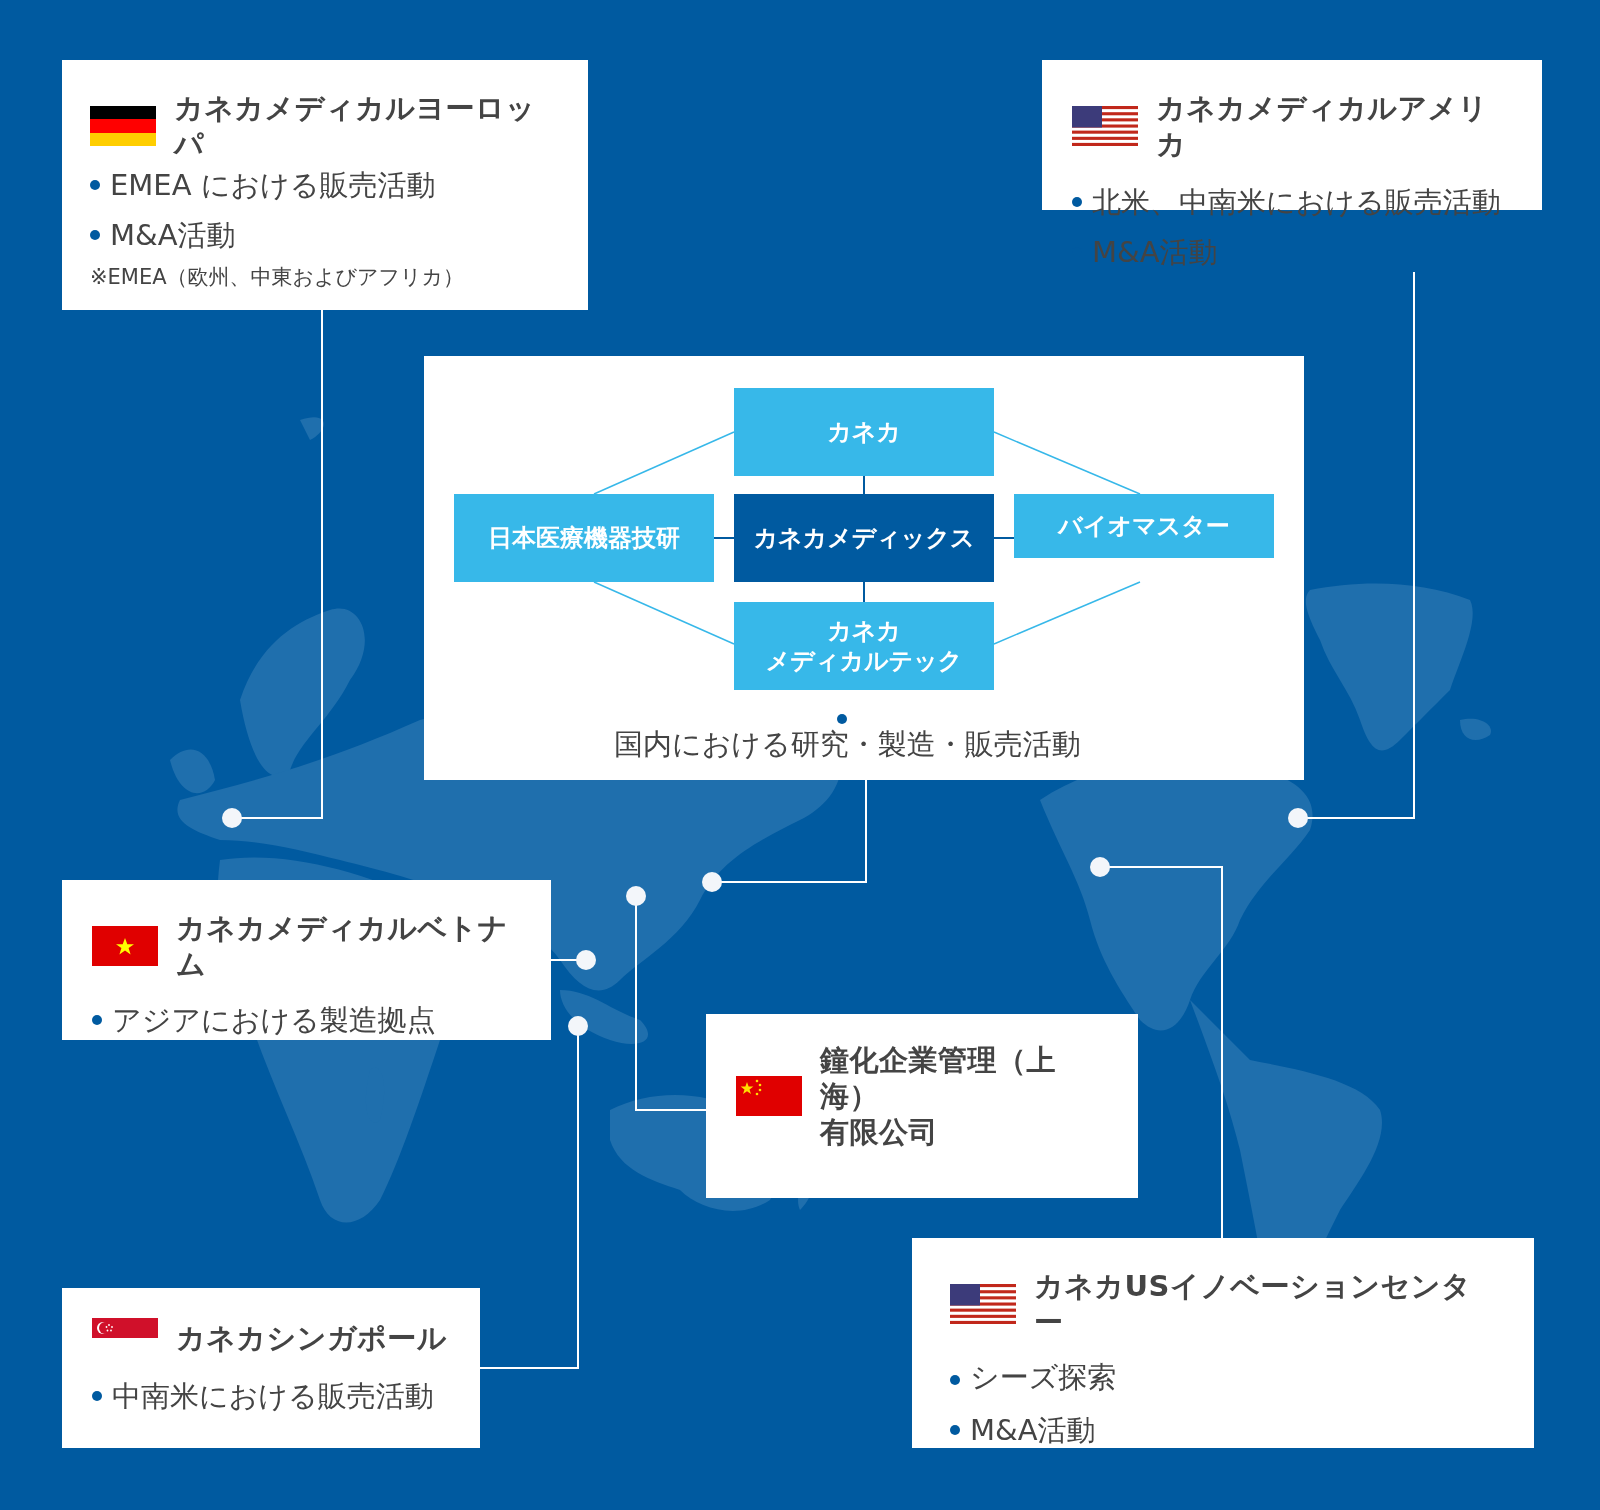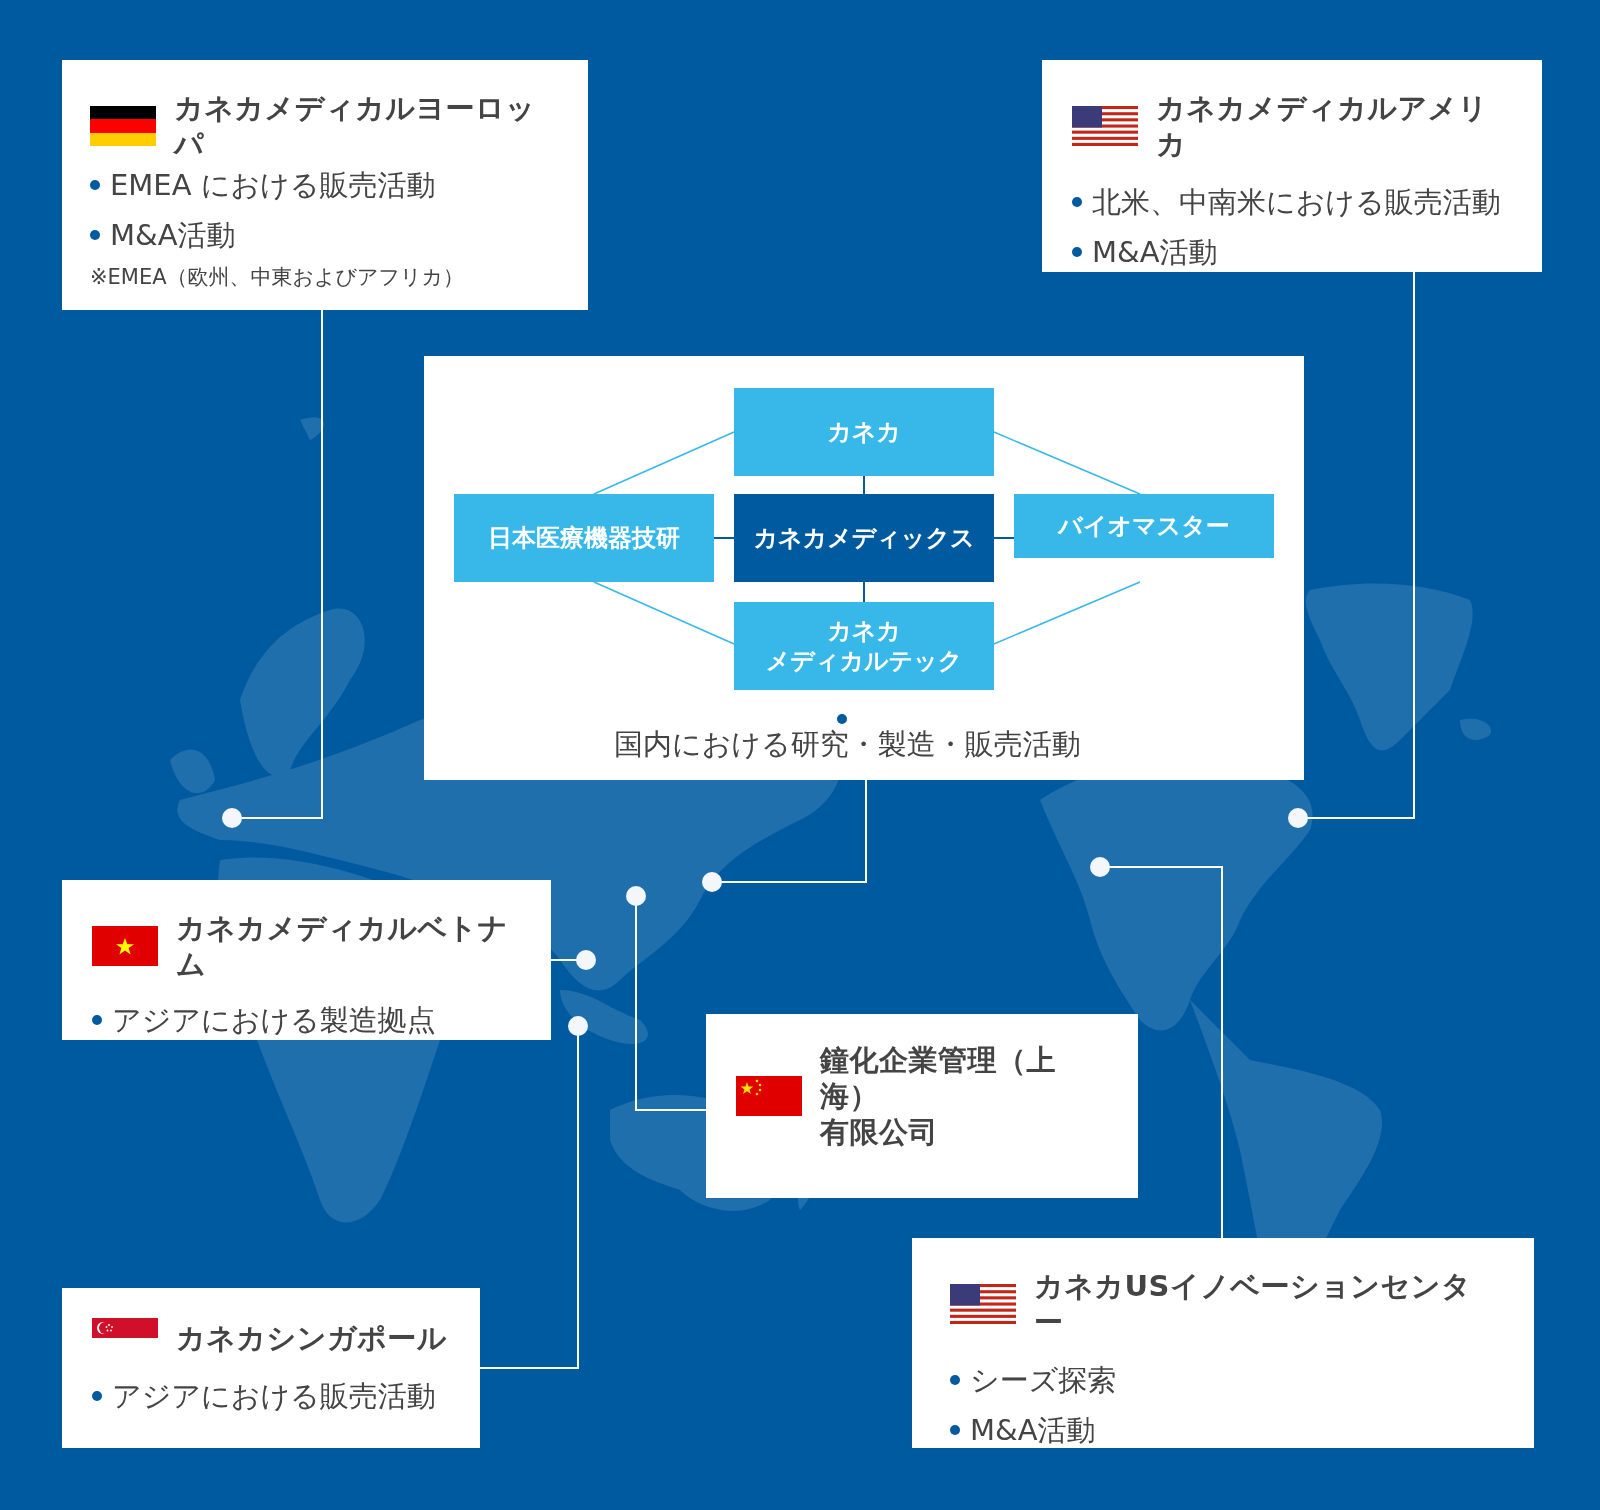--- a/index.html
+++ b/index.html
@@ -87,21 +87,21 @@
     <span class="dot"></span>
     <span>EMEA における販売活動</span>
   </div>
   <div class="bul" style="margin-top:10px;">
     <span class="dot"></span>
     <span>M&amp;A活動</span>
   </div>
   <div class="note">※EMEA（欧州、中東およびアフリカ）</div>
 </div>
 
-<div class="card" style="left:1042px;top:60px;width:500px;height:212px;padding:30px 30px;">
+<div class="card" style="left:1042px;top:60px;width:500px;height:150px;padding:30px 30px;">
   <div class="card-head">
     <div class="flag">
       <svg width="66" height="40" viewBox="0 0 66 40">
         <rect width="66" height="40" fill="#fff"></rect>
         <g fill="#c1281b">
           <rect y="0" width="66" height="3.1"></rect>
             <rect y="6.2" width="66" height="3.1"></rect>
           <rect y="12.3" width="66" height="3.1"></rect>
             <rect y="18.5" width="66" height="3.1"></rect>
           <rect y="24.6" width="66" height="3.1"></rect>
@@ -199,21 +199,21 @@
         <circle cx="20" cy="9" r="0.9" fill="#fff"></circle>
         <circle cx="19" cy="12.5" r="0.9" fill="#fff"></circle>
         <circle cx="15.5" cy="12.5" r="0.9" fill="#fff"></circle>
         <circle cx="14.5" cy="9" r="0.9" fill="#fff"></circle>
       </svg>
     </div>
     <div class="card-title">カネカシンガポール</div>
   </div>
   <div class="bul" style="margin-top:18px;">
     <span class="dot"></span>
-    <span>アジアにおける販売活動</span>
+    <span>中南米における販売活動</span>
   </div>
 </div>
 
 <div class="card" style="left:912px;top:1238px;width:622px;height:210px;padding:30px 38px;">
   <div class="card-head">
     <div class="flag">
       <svg width="66" height="40" viewBox="0 0 66 40">
         <rect width="66" height="40" fill="#fff"></rect>
         <g fill="#c1281b">
           <rect y="0" width="66" height="3.1"></rect>
@@ -222,21 +222,21 @@
             <rect y="18.5" width="66" height="3.1"></rect>
           <rect y="24.6" width="66" height="3.1"></rect>
             <rect y="30.8" width="66" height="3.1"></rect>
           <rect y="36.9" width="66" height="3.1"></rect>
         </g>
         <rect width="30" height="21.5" fill="#3c3b7a"></rect>
       </svg>
     </div>
     <div class="card-title">カネカUSイノベーションセンター</div>
   </div>
-  <div class="bul" style="margin-top:20px;">
+  <div class="bul" style="margin-top:20px;font-family:Liberation Mono, monospace;">
     <span class="dot"></span>
     <span>シーズ探索</span>
   </div>
   <div class="bul" style="margin-top:10px;">
     <span class="dot"></span>
     <span>M&amp;A活動</span>
   </div>
 </div>
 
 </body></html>

